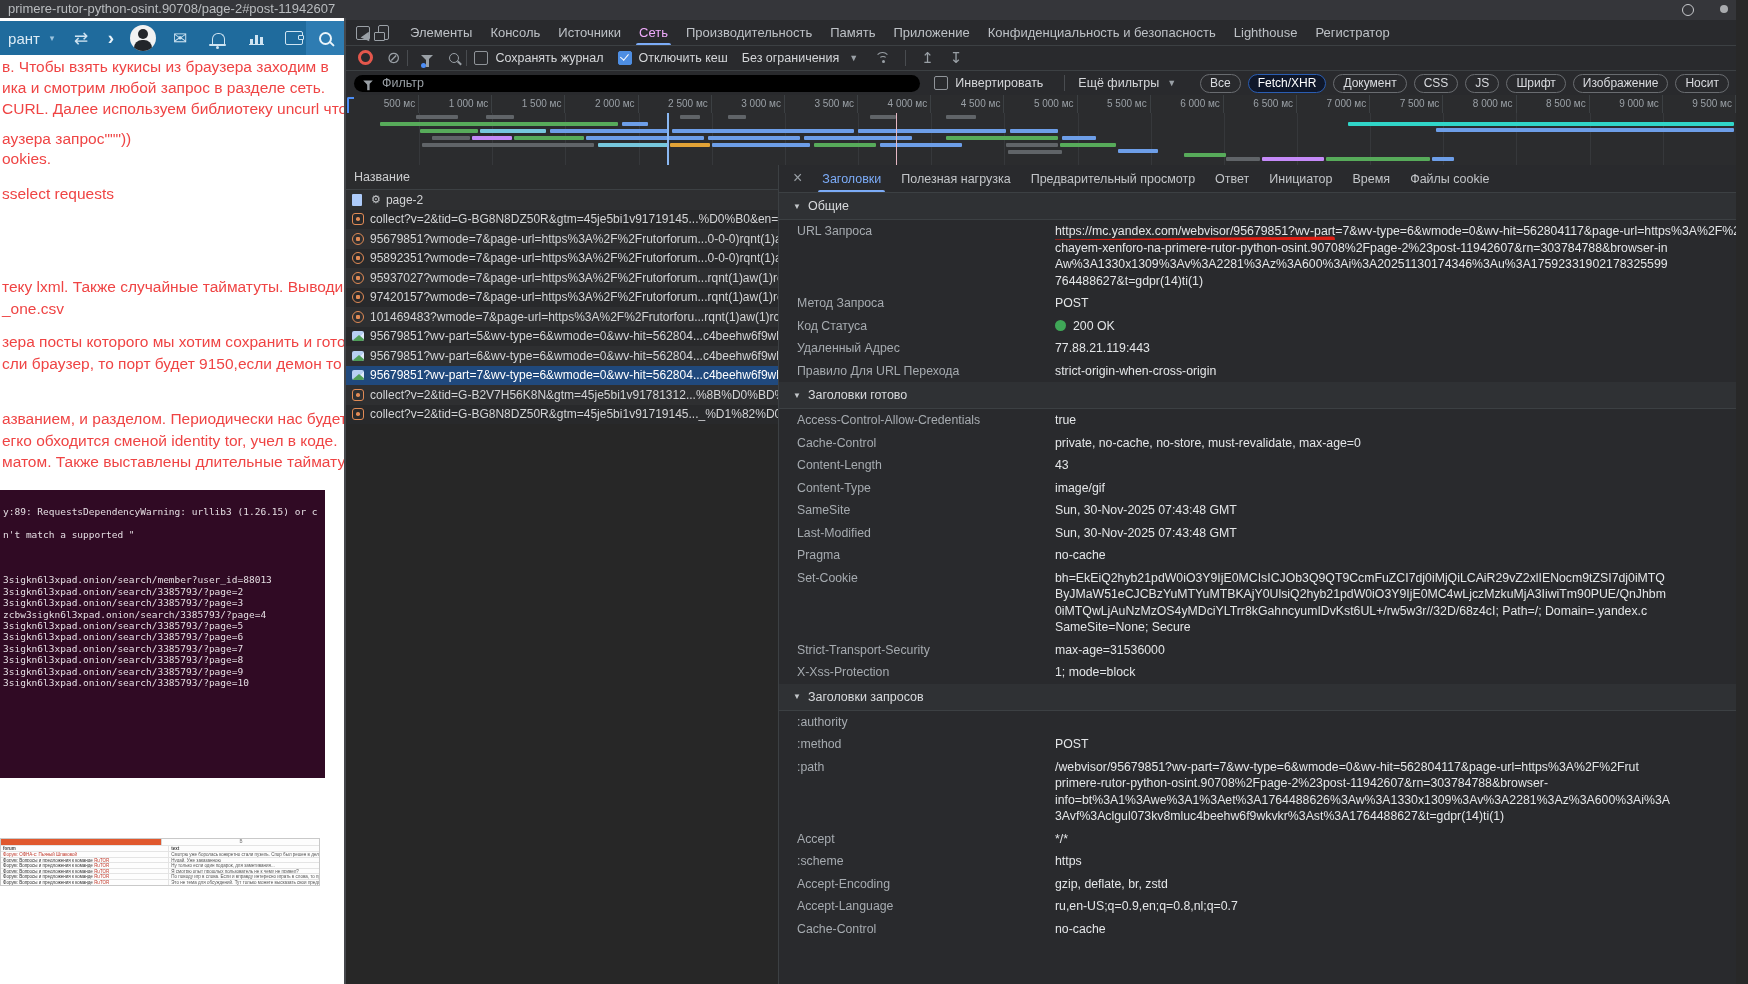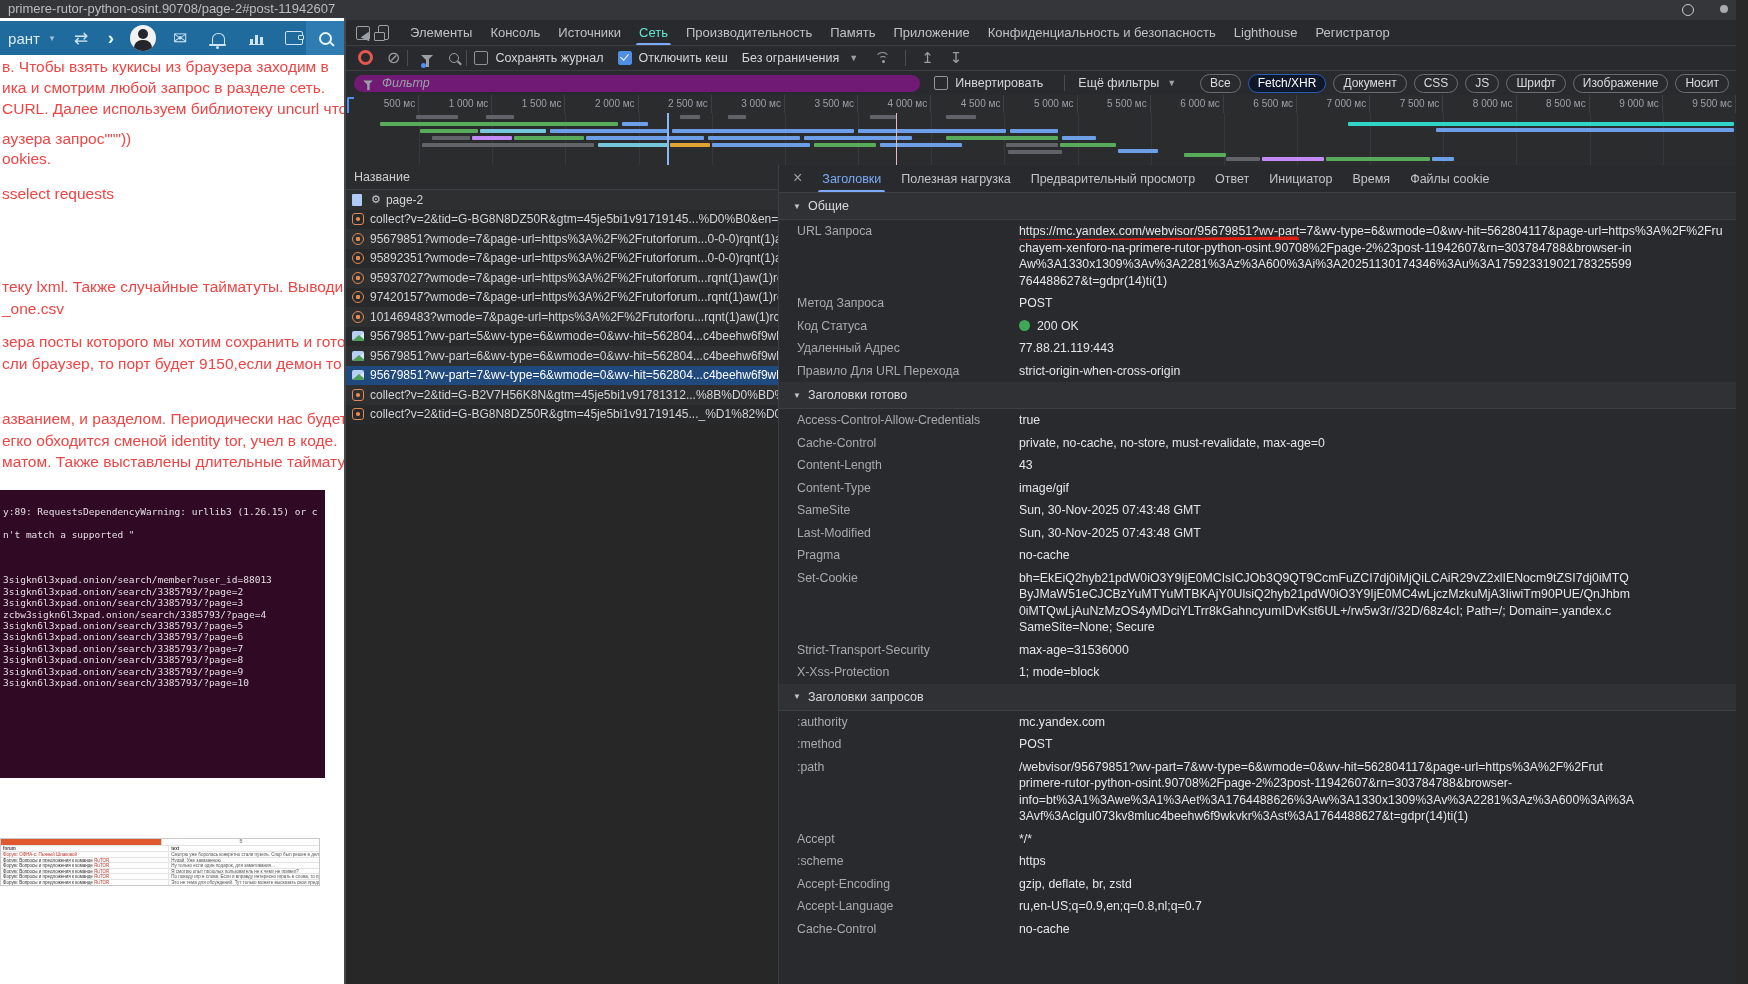--- a/index.html
+++ b/index.html
@@ -61,21 +61,21 @@
   #dt-topstrip{position:absolute;left:0;top:0;width:1390px;height:20px;background:#35363a;}
   #dt-topstrip .circ{position:absolute;right:42px;top:4px;width:10px;height:10px;border:1.5px solid #c7c9cc;border-radius:50%;}
   #dt-topstrip .halfdot{position:absolute;right:8px;top:5px;width:8px;height:8px;background:#c7c9cc;border-radius:50%;opacity:.8;}
 
   #dt-tabs{position:absolute;left:0;top:20px;width:1390px;height:25px;border-bottom:1px solid #3c4043;display:flex;align-items:center;background:#292a2d;}
   .insp-ic{width:12px;height:12px;border:1.5px solid #9aa0a6;border-radius:2px;margin:0 8px 0 10px;position:relative;}
   .insp-ic::after{content:"";position:absolute;right:-3px;bottom:-3px;width:0;height:0;border-left:5px solid transparent;border-right:5px solid transparent;border-top:8px solid #9aa0a6;transform:rotate(-35deg);}
   .dev-ic{width:9px;height:13px;border:1.5px solid #9aa0a6;border-radius:2px;margin-right:12px;position:relative;}
   .dev-ic::after{content:"";position:absolute;left:-5px;bottom:-2px;width:9px;height:7px;border:1.5px solid #9aa0a6;background:#292a2d;border-radius:1px;}
   .dt-tab{padding:0 9px;font-size:13px;color:#bdc1c6;height:25px;display:flex;align-items:center;position:relative;white-space:nowrap;cursor:default;}
-  .dt-tab.active{color:#5eead4;}
+  .dt-tab.active{color:#f0abfc;}
   .dt-tab.active::after{content:"";position:absolute;left:6px;right:6px;bottom:0;height:2.5px;background:#7cacf8;border-radius:2px 2px 0 0;}
 
   #dt-toolbar{position:absolute;left:0;top:45px;width:1390px;height:25px;border-bottom:1px solid #3c4043;display:flex;align-items:center;font-size:12.5px;}
   .tsep{width:1px;height:16px;background:#494c50;margin:0 7px;}
   .record{width:9px;height:9px;border-radius:50%;border:3.2px solid #e4574c;margin-left:12px;}
   .block-ic{font-size:16px;color:#9aa0a6;margin-left:14px;line-height:16px;}
   .funnel{width:0;height:0;border-left:6px solid transparent;border-right:6px solid transparent;border-top:6px solid #9aa0a6;position:relative;margin-left:6px;}
   .funnel::after{content:"";position:absolute;left:-1.5px;top:-2px;width:3px;height:8px;background:#9aa0a6;}
   .funnel .bdot{position:absolute;left:-6px;top:2px;width:5px;height:5px;border-radius:50%;background:#4d8ef7;}
   .mag2{width:8px;height:8px;border:1.8px solid #9aa0a6;border-radius:50%;position:relative;margin-left:16px;}
@@ -86,21 +86,21 @@
   .tb-label{color:#d5d7da;margin-right:14px;white-space:nowrap;}
   .sel-caret{font-size:9px;color:#9aa0a6;margin:0 10px 0 8px;}
   .wifi{position:relative;width:18px;height:13px;margin:0 6px;}
   .wifi i{position:absolute;border:1.7px solid transparent;border-top-color:#9aa0a6;border-radius:50%;}
   .wifi i:nth-child(1){left:1px;top:1px;width:13px;height:13px;}
   .wifi i:nth-child(2){left:4.5px;top:4.5px;width:6px;height:6px;}
   .wifi b{position:absolute;left:8px;top:9px;width:3px;height:3px;background:#9aa0a6;border-radius:50%;}
   .arr-ic{font-size:15px;color:#9aa0a6;margin:0 8px;}
 
   #dt-filterrow{position:absolute;left:0;top:71px;width:1390px;height:24px;border-bottom:1px solid #3c4043;display:flex;align-items:center;font-size:12.5px;overflow:hidden;}
-  #filter-input{margin-left:8px;width:592px;height:17px;background:#701a75;border-radius:9px;display:flex;align-items:center;color:#9aa0a6;font-style:italic;}
+  #filter-input{margin-left:8px;width:592px;height:17px;background:#000000;border-radius:9px;display:flex;align-items:center;color:#9aa0a6;}
   #filter-input .funnel{transform:scale(.8);margin-left:8px;}
   #filter-input .funnel::after{top:-2px;}
   #filter-input span{margin-left:8px;}
   .chip{border:1px solid #696c70;border-radius:11px;padding:1.5px 9px;margin-right:7px;color:#dadce0;white-space:nowrap;font-size:12px;}
   .chip.active{background:#0f172a;border-color:#2a5db2;color:#fff;text-align:center;}
   #more-filters{display:flex;align-items:center;margin:0 14px 0 6px;white-space:nowrap;}
 
   #dt-ruler{position:absolute;left:0;top:95px;width:1390px;height:18px;background:#2b2c2e;display:flex;}
   .rcell{flex:1;border-right:1px solid #3c4043;font-size:10px;color:#9aa0a6;text-align:right;padding:3px 3px 0 0;white-space:nowrap;overflow:hidden;}
   #ruler-bracket{position:absolute;left:1px;top:2px;width:5px;height:15px;border:2px solid #4d8ef7;border-right:none;border-radius:2px 0 0 2px;}
@@ -128,21 +128,21 @@
   .ic-img::after{content:"";position:absolute;bottom:0;left:0;width:0;height:0;border-left:7px solid transparent;border-right:7px solid transparent;border-bottom:6px solid #4f9e58;}
 
   #dt-details{width:957px;height:819px;background:#292a2d;overflow:hidden;}
   #det-tabs{height:27px;border-bottom:1px solid #3c4043;display:flex;align-items:center;}
   #det-close{font-size:16px;color:#9aa0a6;padding:0 10px 2px 14px;}
   .det-tab{padding:0 10px;font-size:12.5px;color:#c3c6c9;height:27px;display:flex;align-items:center;position:relative;white-space:nowrap;}
   .det-tab.active{color:#7cacf8;}
   .det-tab.active::after{content:"";position:absolute;left:6px;right:6px;bottom:0;height:2.5px;background:#7cacf8;border-radius:2px 2px 0 0;}
   .sec-hdr{height:26px;background:#2f3134;border-bottom:1px solid #3c4043;display:flex;align-items:center;font-size:12.5px;color:#d9dbde;padding-left:14px;}
   .sec-hdr .tri{font-size:8px;margin-right:7px;color:#c3c6c9;}
-  .kv-row{display:flex;padding:3px 0 3px 18px;}
+  .kv-row{display:flex;padding:3px 0 3px 18px;gap:36px;}
   .kv-key{width:222px;flex:none;font-size:12.3px;color:#a6abb0;line-height:16.5px;white-space:nowrap;overflow:hidden;}
   .kv-val{flex:1;font-size:12.3px;color:#e4e6e8;line-height:16.5px;overflow:hidden;}
   .kv-line{white-space:nowrap;overflow:hidden;position:relative;}
   .status-dot{display:inline-block;width:11px;height:11px;border-radius:50%;margin-right:7px;vertical-align:-1.5px;}
   .red-underline{position:absolute;left:-14px;top:15px;width:294px;height:4.5px;background:#e51c11;border-radius:3px;transform:rotate(-0.6deg);opacity:.95;}
 </style>
 </head>
 <body>
 
 <div id="stage">
@@ -575,23 +575,20 @@
               <div class="kv-val">
                 <div class="kv-line"><span>1; mode=block</span></div>
               </div>
             </div>
             <div class="sec-hdr">
               <span class="tri">▼</span>
               <span>Заголовки запросов</span>
             </div>
             <div class="kv-row">
               <div class="kv-key">:authority</div>
-              <div class="kv-val">
-                <div class="kv-line"><span>mc.yandex.com</span></div>
-              </div>
             </div>
             <div class="kv-row">
               <div class="kv-key">:method</div>
               <div class="kv-val">
                 <div class="kv-line"><span>POST</span></div>
               </div>
             </div>
             <div class="kv-row">
               <div class="kv-key">:path</div>
               <div class="kv-val">

